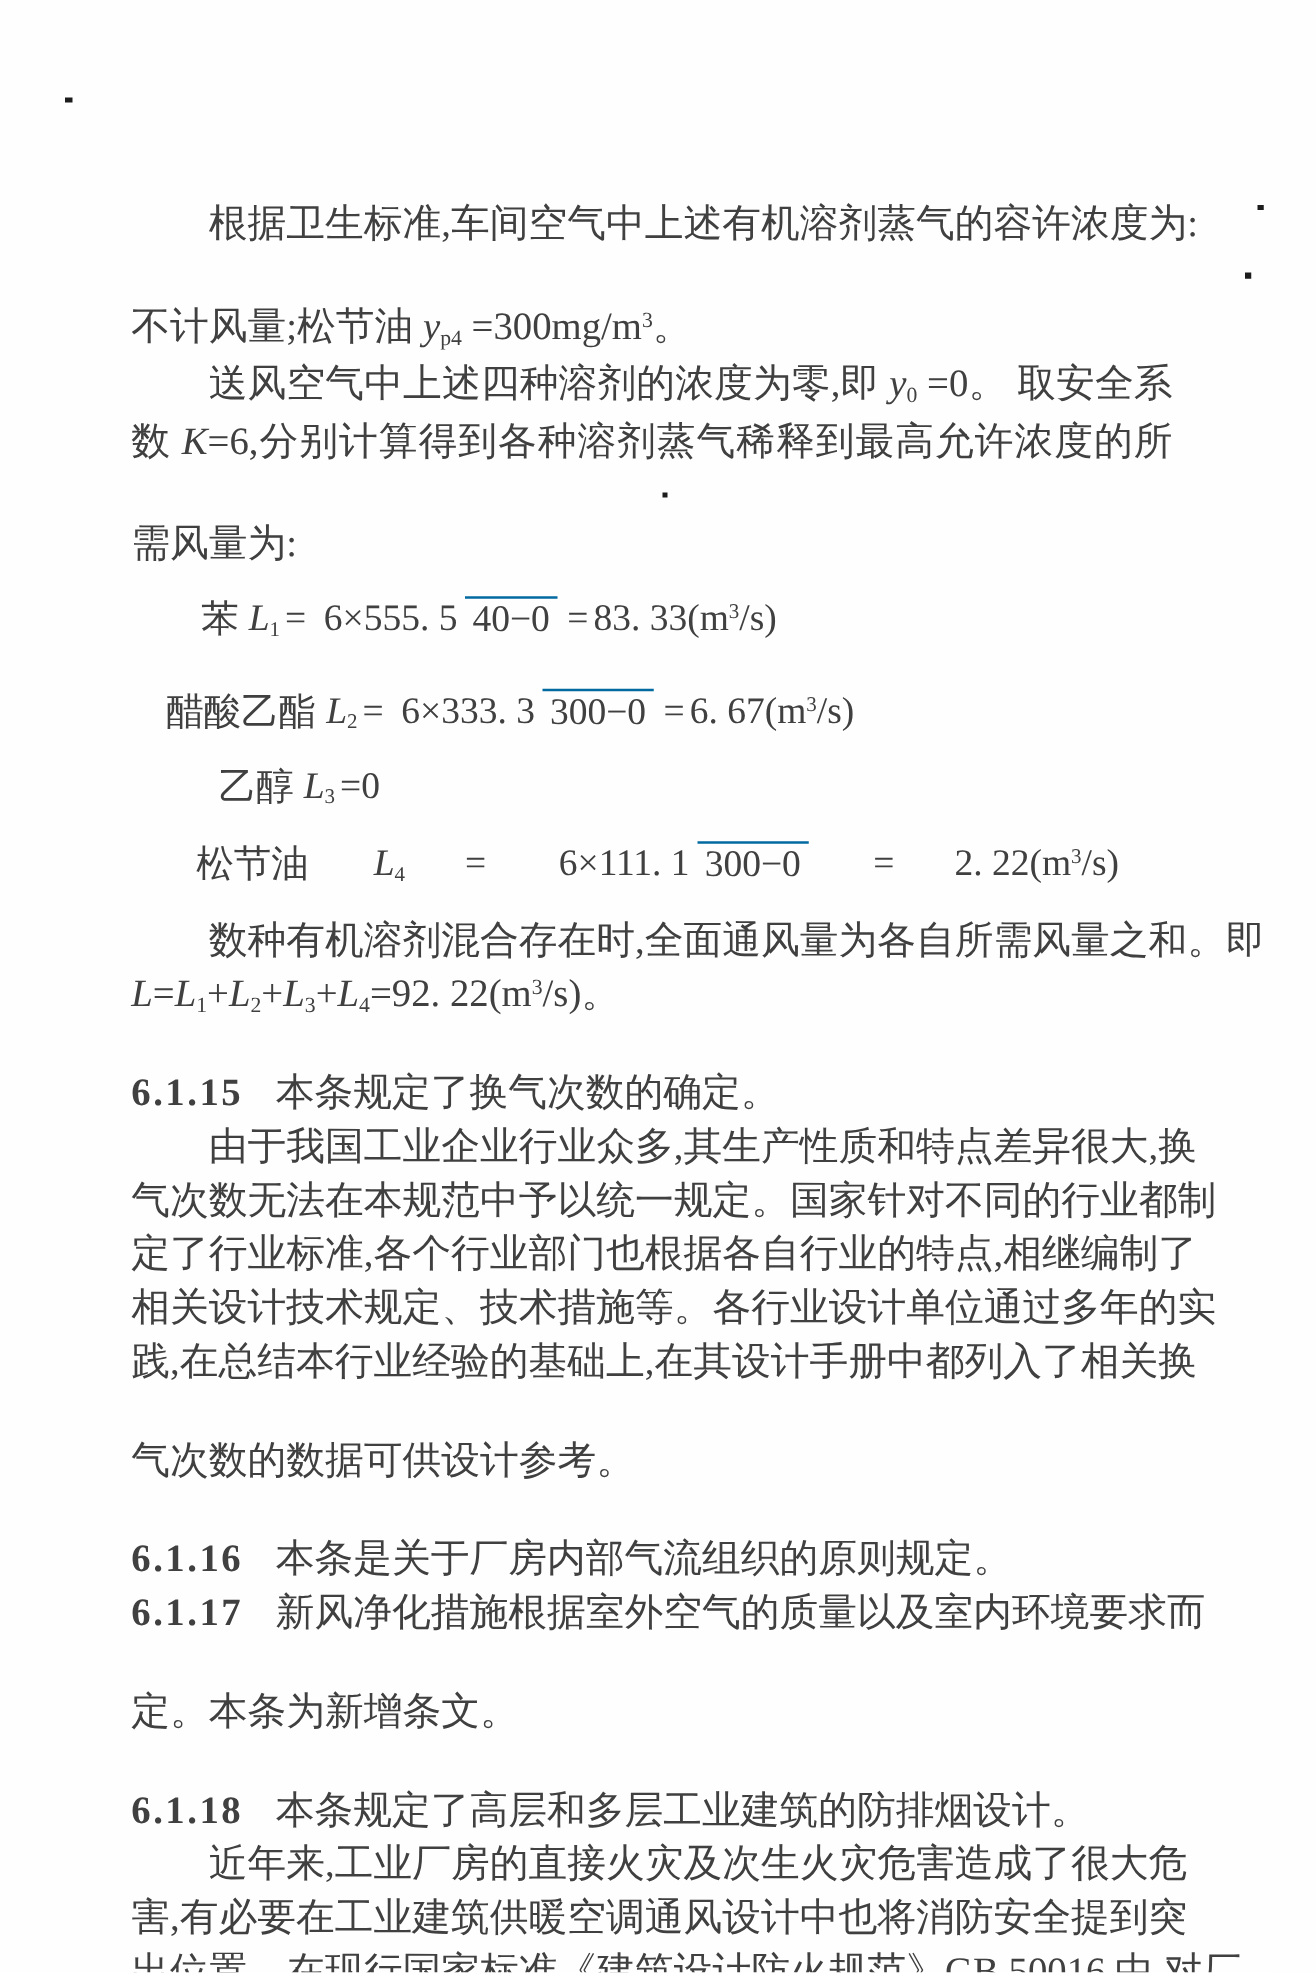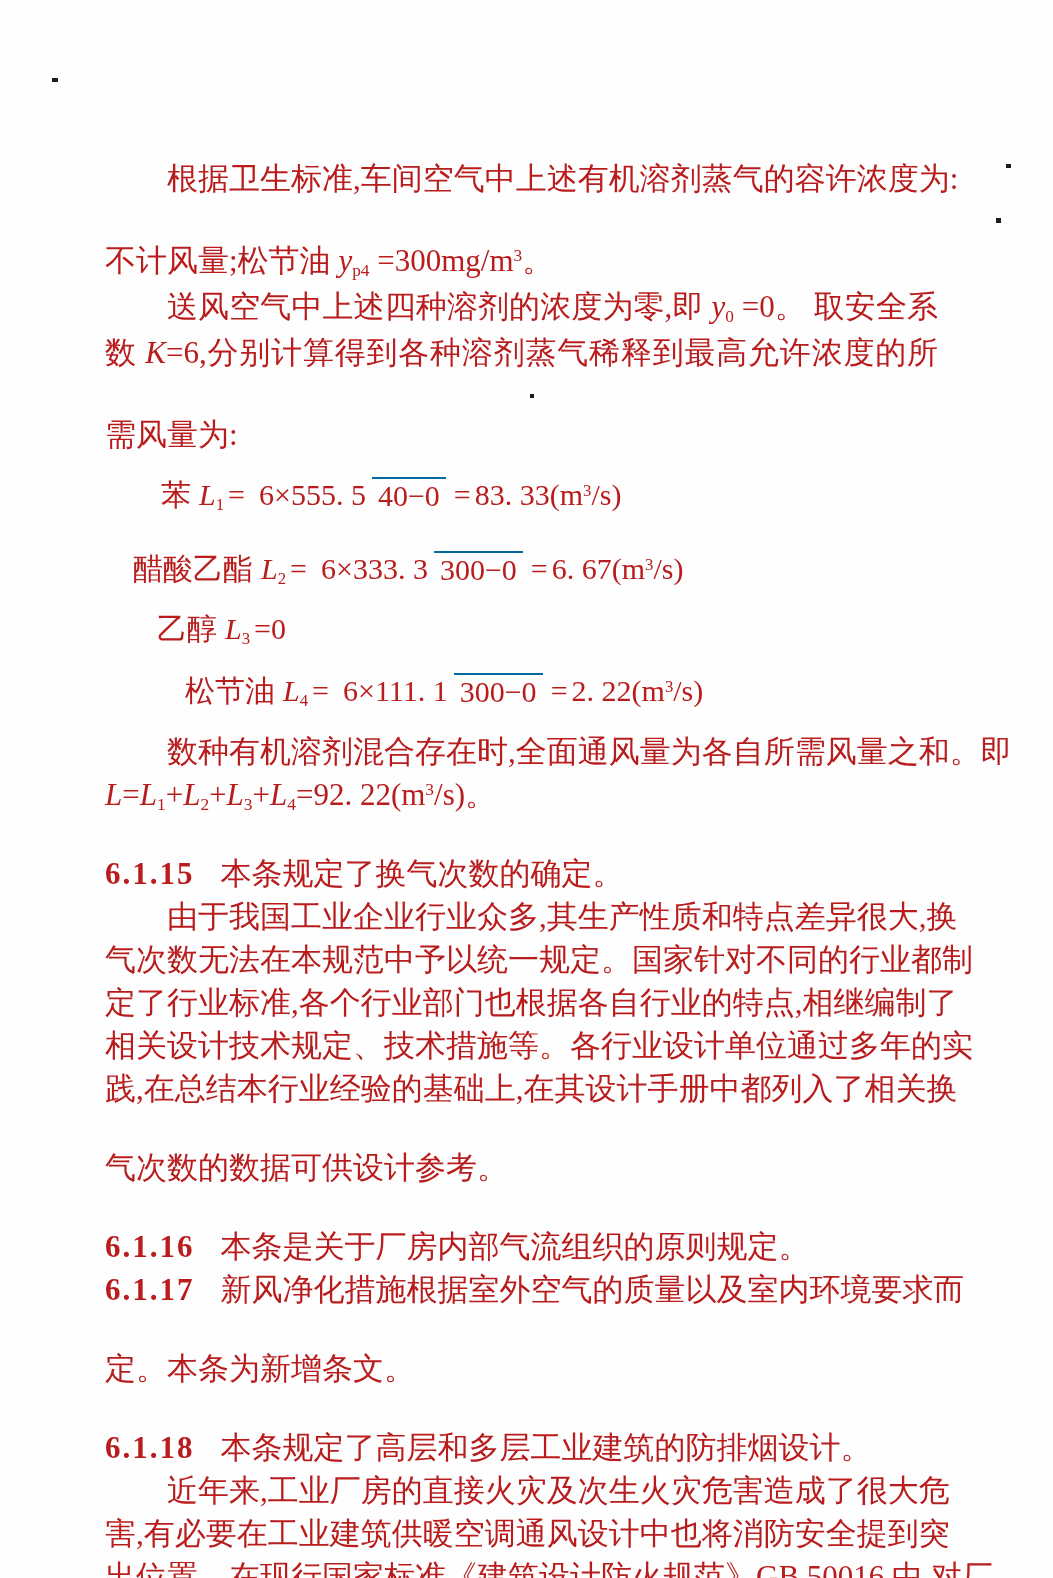--- a/index.html
+++ b/index.html
@@ -1,21 +1,21 @@
 <!DOCTYPE html>
 <html><head>
 <meta charset="utf-8">
 <style>
   html, body { margin: 0; padding: 0; background: #ffffff; }
   .page {
     position: relative;
     width: 1053px;
     height: 1578px;
     background: #fefefe;
-    color: #b91c1c;
+    color: #404040;
     font-family: "Liberation Serif", "DejaVu Serif", serif;
     overflow: hidden;
   }
   .content {
     position: absolute;
     left: 105px;
     top: 156px;
     width: 833px;
   }
   .tline {
@@ -105,27 +105,27 @@
 
     <div class="fline" style="height:74px; margin-left:28px;">
       <span class="flabel">醋酸乙酯</span>
       <span><i>L</i><sub>2</sub></span>
       <span class="feq">=</span>
       <span class="frac"><span class="num">6×333. 3</span><span class="den">300−0</span></span>
       <span class="feq">=</span>
       <span><span>6. 67(m</span><sup>3</sup><span>/s)</span></span>
     </div>
 
-    <div class="fline" style="height:46px; margin-left:52px;">
+    <div class="fline" style="height:46px; margin-left:70px;">
       <span class="flabel">乙醇</span>
       <span><i>L</i><sub>3</sub></span>
       <span class="feq">=0</span>
     </div>
 
-    <div class="fline" style="height:78px; margin-left:80px;">
+    <div class="fline" style="height:78px; margin-left:52px;gap:44px;">
       <span class="flabel">松节油</span>
       <span><i>L</i><sub>4</sub></span>
       <span class="feq">=</span>
       <span class="frac"><span class="num">6×111. 1</span><span class="den">300−0</span></span>
       <span class="feq">=</span>
       <span><span>2. 22(m</span><sup>3</sup><span>/s)</span></span>
     </div>
 
     <div class="tline lh43 ind">数种有机溶剂混合存在时,全面通风量为各自所需风量之和。即</div>
 

